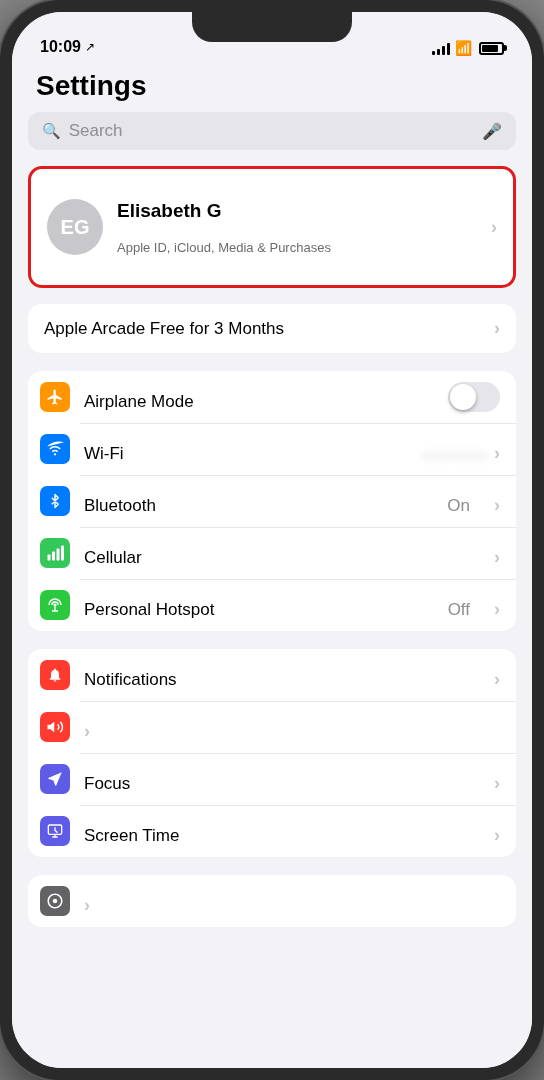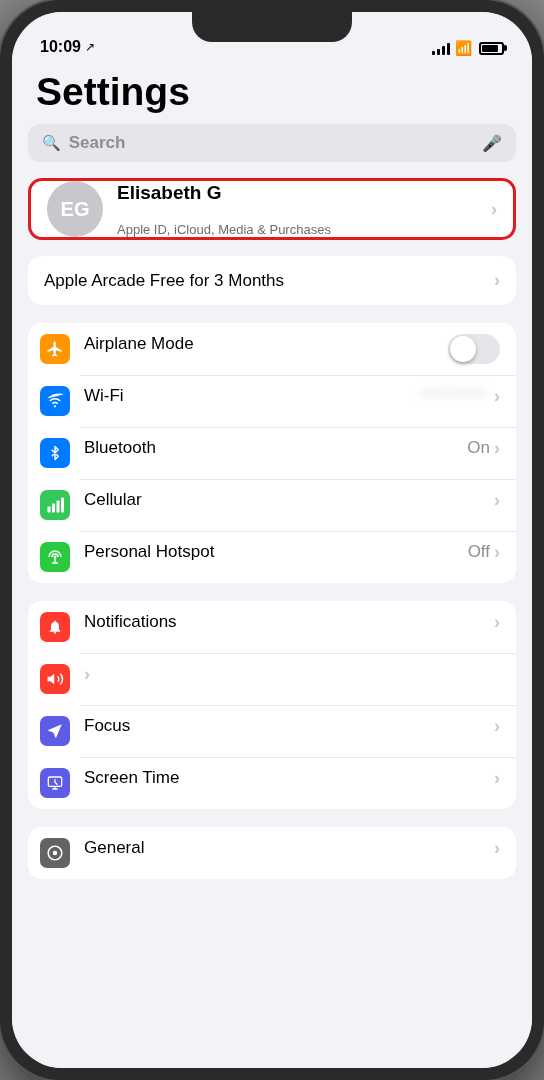--- a/index.html
+++ b/index.html
@@ -118,21 +118,21 @@
       height: calc(100% - 50px);
       overflow-y: auto;
       background: #f2f2f7;
       padding: 0 0 20px;
     }
 
     .screen-content::-webkit-scrollbar { display: none; }
 
     
     .page-title {
-      font-size: 39px;
+      font-size: 28px;
       font-weight: 700;
       color: #000;
       padding: 8px 24px 10px;
     }
 
     
     .search-bar {
       margin: 0 16px 16px;
       background: #e5e5ea;
       border-radius: 12px;
@@ -144,34 +144,33 @@
 
     .search-icon-svg {
       color: #8e8e93;
       font-size: 15px;
     }
 
     .search-placeholder {
       color: #8e8e93;
       font-size: 17px;
       flex: 1;
-      font-weight: bold;
     }
 
     .mic-icon {
       color: #8e8e93;
       font-size: 16px;
     }
 
     
     .profile-card {
       margin: 0 16px 16px;
       background: #fff;
       border-radius: 14px;
-      padding: 0 16px;
+      padding: 30px 16px;
       display: flex;
       align-items: center;
       border: 3px solid #e01b1b;
       position: relative;
     }
 
     .avatar {
       width: 56px;
       height: 56px;
       border-radius: 50%;
@@ -227,21 +226,21 @@
     
     .settings-group {
       margin: 0 16px 18px;
       background: #fff;
       border-radius: 14px;
       overflow: hidden;
     }
 
     .settings-row {
       display: flex;
-      align-items: flex-start;
+      align-items: flex-end;
       padding: 11px 16px 11px 12px;
       min-height: 50px;
       position: relative;
     }
 
     .settings-row:not(:last-child)::after {
       content: '';
       position: absolute;
       bottom: 0;
       left: 52px;
@@ -265,21 +264,21 @@
 
     .setting-label {
       flex: 1;
       font-size: 17px;
       color: #000;
     }
 
     .setting-value {
       font-size: 17px;
       color: #8e8e93;
-      margin-right: 4px;
+      margin-right: 24px;
     }
 
     .setting-value-blurred {
       font-size: 13px;
       color: #c7c7cc;
       margin-right: 6px;
       filter: blur(4px);
       letter-spacing: 1px;
     }
 
@@ -480,20 +479,19 @@
       </div>
 
       <div class="settings-group">
         <div class="settings-row">
           <div class="setting-icon icon-gray">
             <svg width="18" height="18" viewBox="0 0 24 24" fill="white">
               <path d="M12 2C6.48 2 2 6.48 2 12s4.48 10 10 10 10-4.48 10-10S17.52 2 12 2zm0 18c-4.41 0-8-3.59-8-8s3.59-8 8-8 8 3.59 8 8-3.59 8-8 8z" fill="white"></path>
               <circle cx="12" cy="12" r="3" fill="white"></circle>
             </svg>
           </div>
-          <span class="setting-label">General</span>
           <span class="chevron">›</span>
         </div>
       </div>
 
     </div>
   </div>
 </div>
 
 </body></html>

